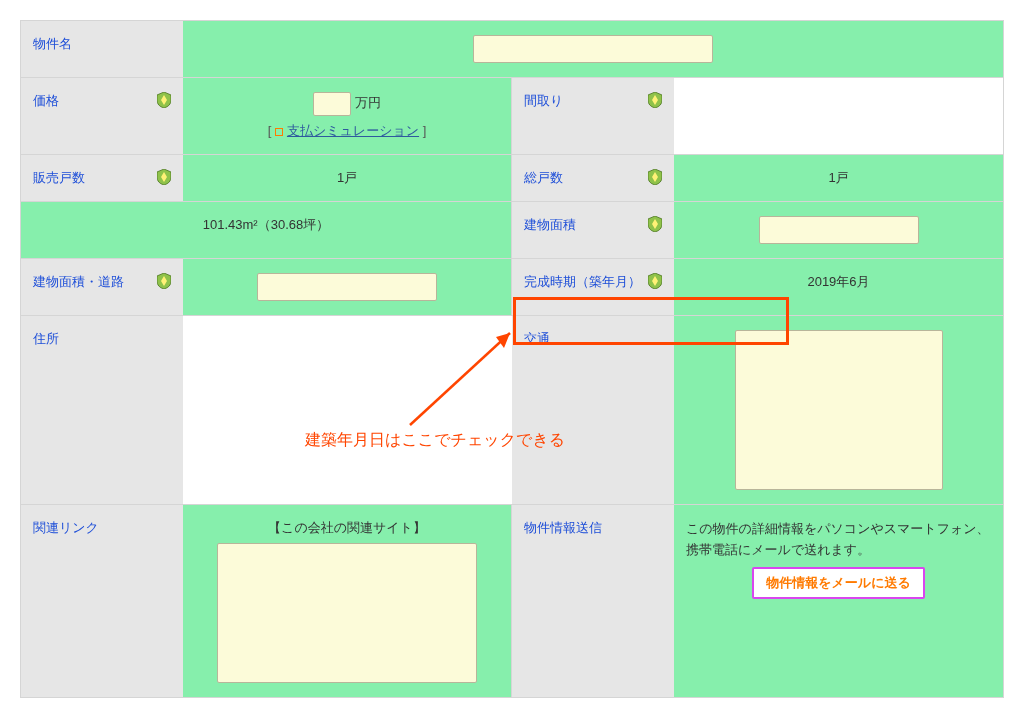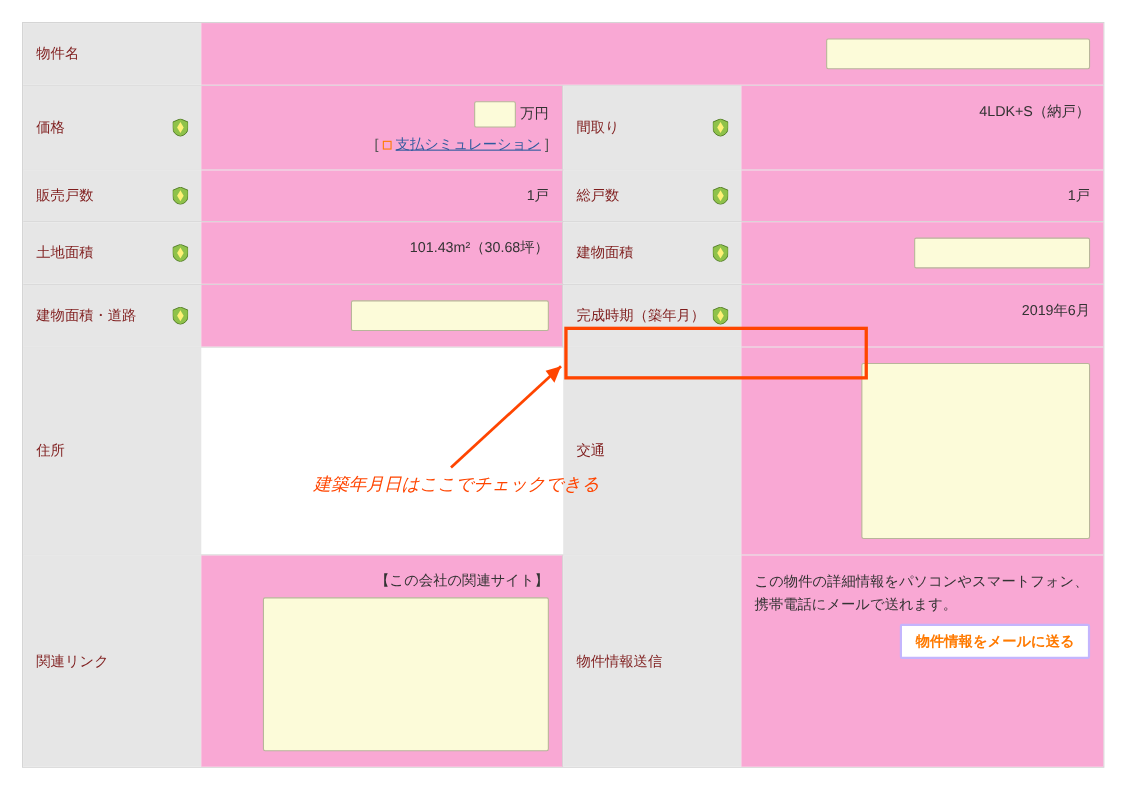--- a/index.html
+++ b/index.html
@@ -1,40 +1,40 @@
 <!DOCTYPE html>
 <html><head>
 <meta charset="utf-8">
 <style>
 * { box-sizing: border-box; margin: 0; padding: 0; }
 body { font-family: "Meiryo", "Hiragino Kaku Gothic Pro", sans-serif; background: #fff; padding: 20px; font-size: 13px; color: #333; }
 .table { border: 1px solid #d5d5d5; width: 984px; }
 .row { display: flex; border-bottom: 1px solid #d5d5d5; }
 .row:last-child { border-bottom: none; }
 .cell { padding: 14px 12px; display: flex; align-items: flex-start; }
-.label { background: #e6e6e6; width: 162px; flex-shrink: 0; color: #7f1d1d; align-items: center; justify-content: space-between; }
+.label { background: #e6e6e6; width: 162px; flex-shrink: 0; color: #1d4ed8; align-items: flex-start; justify-content: space-between; }
 .label-text { flex: 1; }
-.value { background: #f9a8d4; flex: 1; flex-direction: column; align-items: flex-end; gap: 6px; }
+.value { background: #86efac; flex: 1; flex-direction: column; align-items: center; gap: 6px; }
 .half { width: 50%; display: flex; position: relative; }
 .half .value { border-right: 1px solid #d5d5d5; }
 .half:last-child .value { border-right: none; }
 .box { background: #fcfbd9; border: 1px solid #b8b59a; border-radius: 2px; }
 .box-sm { width: 240px; height: 28px; }
 .box-xs { width: 38px; height: 24px; display: inline-block; vertical-align: middle; margin-right: 4px; }
 .box-input { width: 180px; height: 28px; }
 .box-small { width: 160px; height: 28px; }
 .box-addr { width: 50px; height: 22px; display: inline-block; vertical-align: middle; }
 .box-big { width: 208px; height: 160px; }
 .box-big2 { width: 260px; height: 140px; }
 a.link { color: #2e5a9e; }
 .bracket { color: #555; }
 .bullet-orange { display: inline-block; width: 8px; height: 8px; background: #ff7a00; margin-right: 4px; vertical-align: middle; }
 .bullet-outline { display: inline-block; width: 8px; height: 8px; border: 1px solid #ff7a00; margin-right: 4px; vertical-align: middle; }
 .shield { width: 14px; height: 16px; flex-shrink: 0; }
-.btn-mail { display: inline-block; border: 2px solid #c4b5fd; color: #ff7a00; background: #fff; padding: 5px 12px; font-weight: bold; font-size: 13px; border-radius: 2px; cursor: pointer; }
+.btn-mail { display: inline-block; border: 2px solid #d946ef; color: #ff7a00; background: #fff; padding: 5px 12px; font-weight: bold; font-size: 13px; border-radius: 2px; cursor: pointer; }
 .highlight { position: absolute; border: 3px solid #ff4500; pointer-events: none; }
 .annotation { position: absolute; color: #ff4500; font-size: 16px; font-weight: 500; pointer-events: none; }
 .arrow { position: absolute; pointer-events: none; }
 .wrap { position: relative; }
 .addr-line { display: flex; align-items: center; }
 .info-text { line-height: 1.6; }
 </style>
 </head>
 <body>
 
@@ -65,23 +65,20 @@
       </div>
     </div>
     <div class="half">
       <div class="cell label">
         <span class="label-text">間取り</span>
         <svg class="shield" viewBox="0 0 14 16">
               <path d="M7 0 L14 3 L14 8 Q14 14 7 16 Q0 14 0 8 L0 3 Z" fill="#8fc24a" stroke="#4a7520" stroke-width="0.8"></path>
               <path d="M7 3 L10 8 L7 13 L4 8 Z" fill="#fff176"></path>
             </svg>
       </div>
-      <div class="cell value">
-        <span>4LDK+S（納戸）</span>
-      </div>
     </div>
   </div>
 
   <div class="row">
     <div class="half">
       <div class="cell label">
         <span class="label-text">販売戸数</span>
         <svg class="shield" viewBox="0 0 14 16">
               <path d="M7 0 L14 3 L14 8 Q14 14 7 16 Q0 14 0 8 L0 3 Z" fill="#8fc24a" stroke="#4a7520" stroke-width="0.8"></path>
               <path d="M7 3 L10 8 L7 13 L4 8 Z" fill="#fff176"></path>
@@ -100,27 +97,20 @@
             </svg>
       </div>
       <div class="cell value">
         <span>1戸</span>
       </div>
     </div>
   </div>
 
   <div class="row">
     <div class="half">
-      <div class="cell label">
-        <span class="label-text">土地面積</span>
-        <svg class="shield" viewBox="0 0 14 16">
-              <path d="M7 0 L14 3 L14 8 Q14 14 7 16 Q0 14 0 8 L0 3 Z" fill="#8fc24a" stroke="#4a7520" stroke-width="0.8"></path>
-              <path d="M7 3 L10 8 L7 13 L4 8 Z" fill="#fff176"></path>
-            </svg>
-      </div>
       <div class="cell value">
         <span>101.43m²（30.68坪）</span>
       </div>
     </div>
     <div class="half">
       <div class="cell label">
         <span class="label-text">建物面積</span>
         <svg class="shield" viewBox="0 0 14 16">
               <path d="M7 0 L14 3 L14 8 Q14 14 7 16 Q0 14 0 8 L0 3 Z" fill="#8fc24a" stroke="#4a7520" stroke-width="0.8"></path>
               <path d="M7 3 L10 8 L7 13 L4 8 Z" fill="#fff176"></path>
@@ -196,15 +186,15 @@
     </div>
   </div>
 
 </div>
 
 <div class="highlight" style="left:493px; top:277px; width:276px; height:48px;"></div>
 <svg class="arrow" style="left:370px; top:295px; width:140px; height:120px;" viewBox="0 0 140 120">
   <line x1="20" y1="110" x2="120" y2="18" stroke="#ff4500" stroke-width="2.5"></line>
   <polygon points="120,18 106,22 114,33" fill="#ff4500"></polygon>
 </svg>
-<div class="annotation" style="left:265px; top:410px;font-style:italic;">建築年月日はここでチェックできる</div>
+<div class="annotation" style="left:285px; top:410px;">建築年月日はここでチェックできる</div>
 
 </div>
 
 </body></html>

